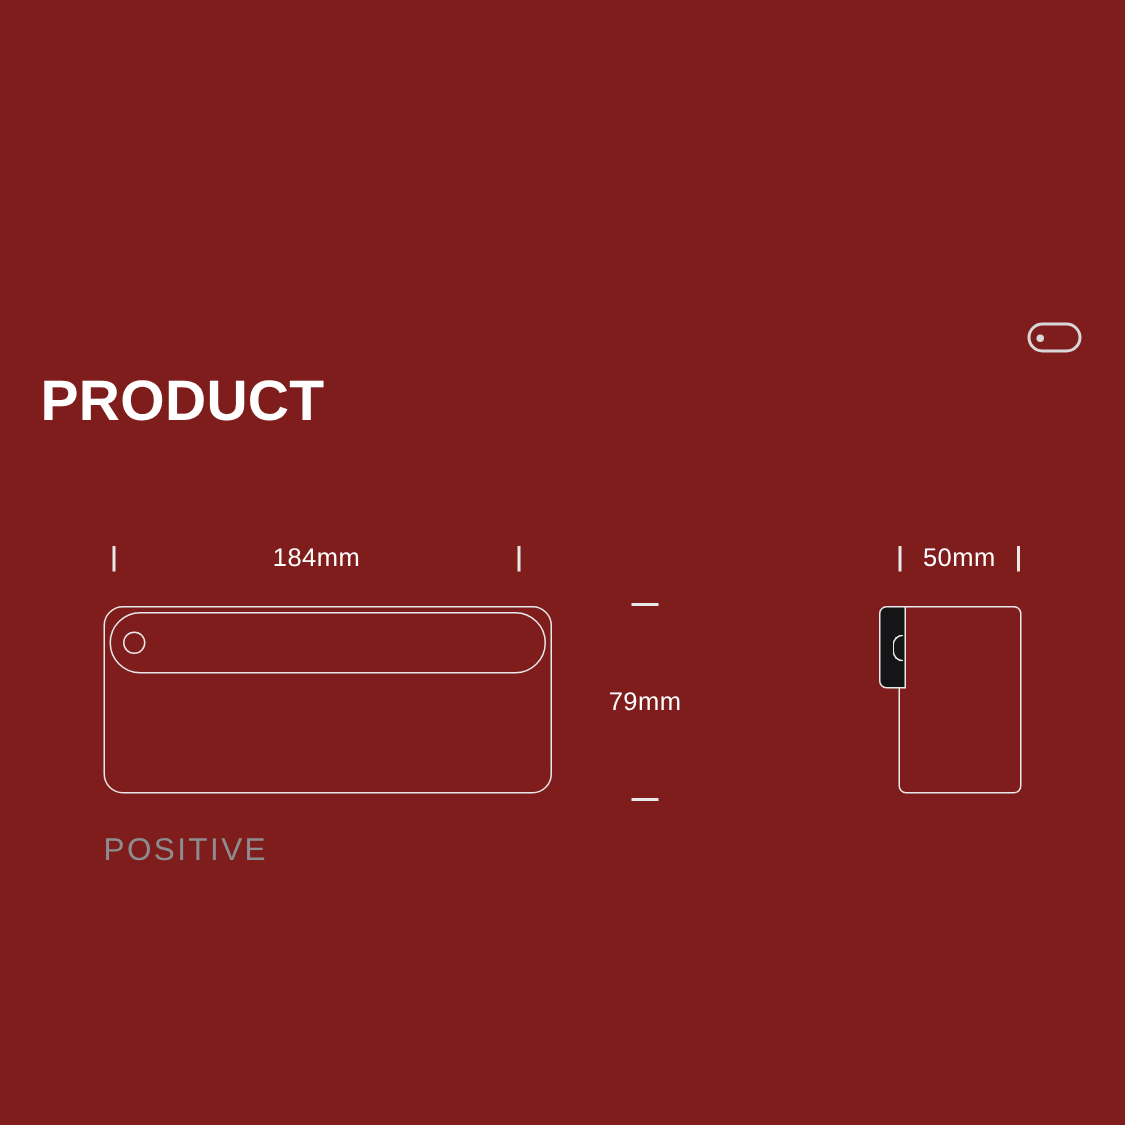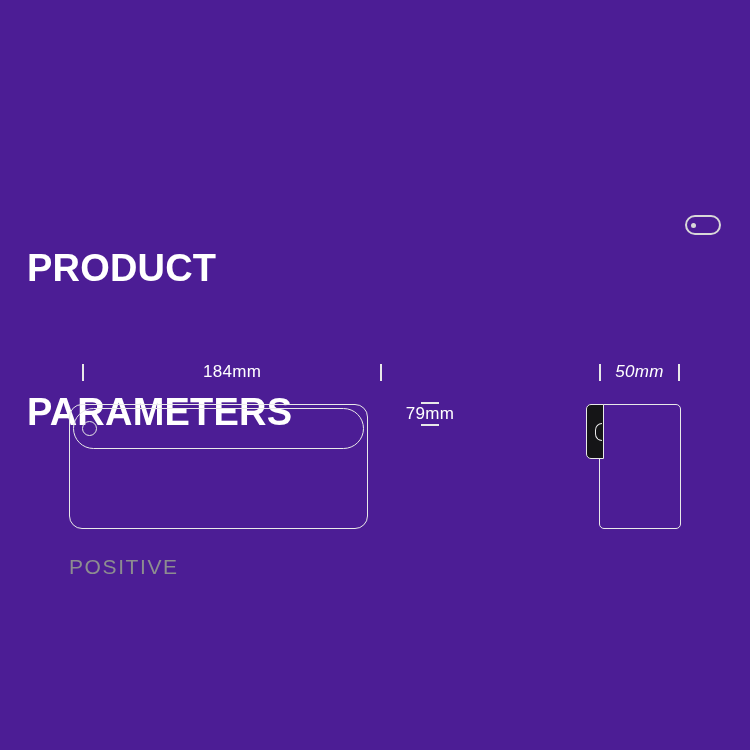--- a/index.html
+++ b/index.html
@@ -4,21 +4,21 @@
 <style>
   html, body {
     margin: 0;
     padding: 0;
     background: #0f0f11;
   }
   #page {
     position: relative;
     width: 750px;
     height: 750px;
-    background: #4c1d95;
+    background: #7f1d1d;
     overflow: hidden;
     font-family: "Liberation Sans", sans-serif;
     -webkit-font-smoothing: antialiased;
   }
 
   
   #heading {
     position: absolute;
     left: 27px;
     top: 148px;
@@ -68,42 +68,43 @@
     background: #e8e8e8;
     flex: 0 0 auto;
   }
   .dim-row .dim-text {
     flex: 1 1 auto;
     text-align: center;
     white-space: nowrap;
   }
 
   #dim-width {
-    left: 82px;
+    left: 75px;
     top: 362px;
-    width: 300px;
+    width: 272px;
     gap: 47px;
   }
   #dim-depth {
     left: 599px;
     top: 362px;
     width: 81px;
   }
-  #dim-depth .dim-text { padding: 0 7px; font-style: italic; }
+  #dim-depth .dim-text { padding: 0 7px; }
 
   
   #dim-height {
     position: absolute;
     left: 393px;
     top: 402px;
     width: 74px;
     height: 132px;
     display: flex;
     flex-direction: column;
     align-items: center;
+    justify-content: space-between;
   }
   #dim-height .tick-h {
     width: 18px;
     height: 2px;
     background: #e8e8e8;
   }
   #dim-height .dim-text {
     color: #ffffff;
     font-size: 17px;
     letter-spacing: 0.3px;
@@ -189,21 +190,20 @@
   #caption-front { left: 69px; top: 555px; width: 299px; }
   #caption-side  { left: 585px; top: 555px; width: 110px; letter-spacing: 1px; }
 </style>
 </head>
 <body>
 
 <div id="page">
 
   <div id="heading">
     <span class="hline">PRODUCT</span>
-    <span class="hline">PARAMETERS</span>
   </div>
 
   <div id="port-icon">
     <span class="dot"></span>
   </div>
 
   <div class="dim-row" id="dim-width">
     <span class="tick-v"></span>
     <span class="dim-text">184mm</span>
     <span class="tick-v"></span>

